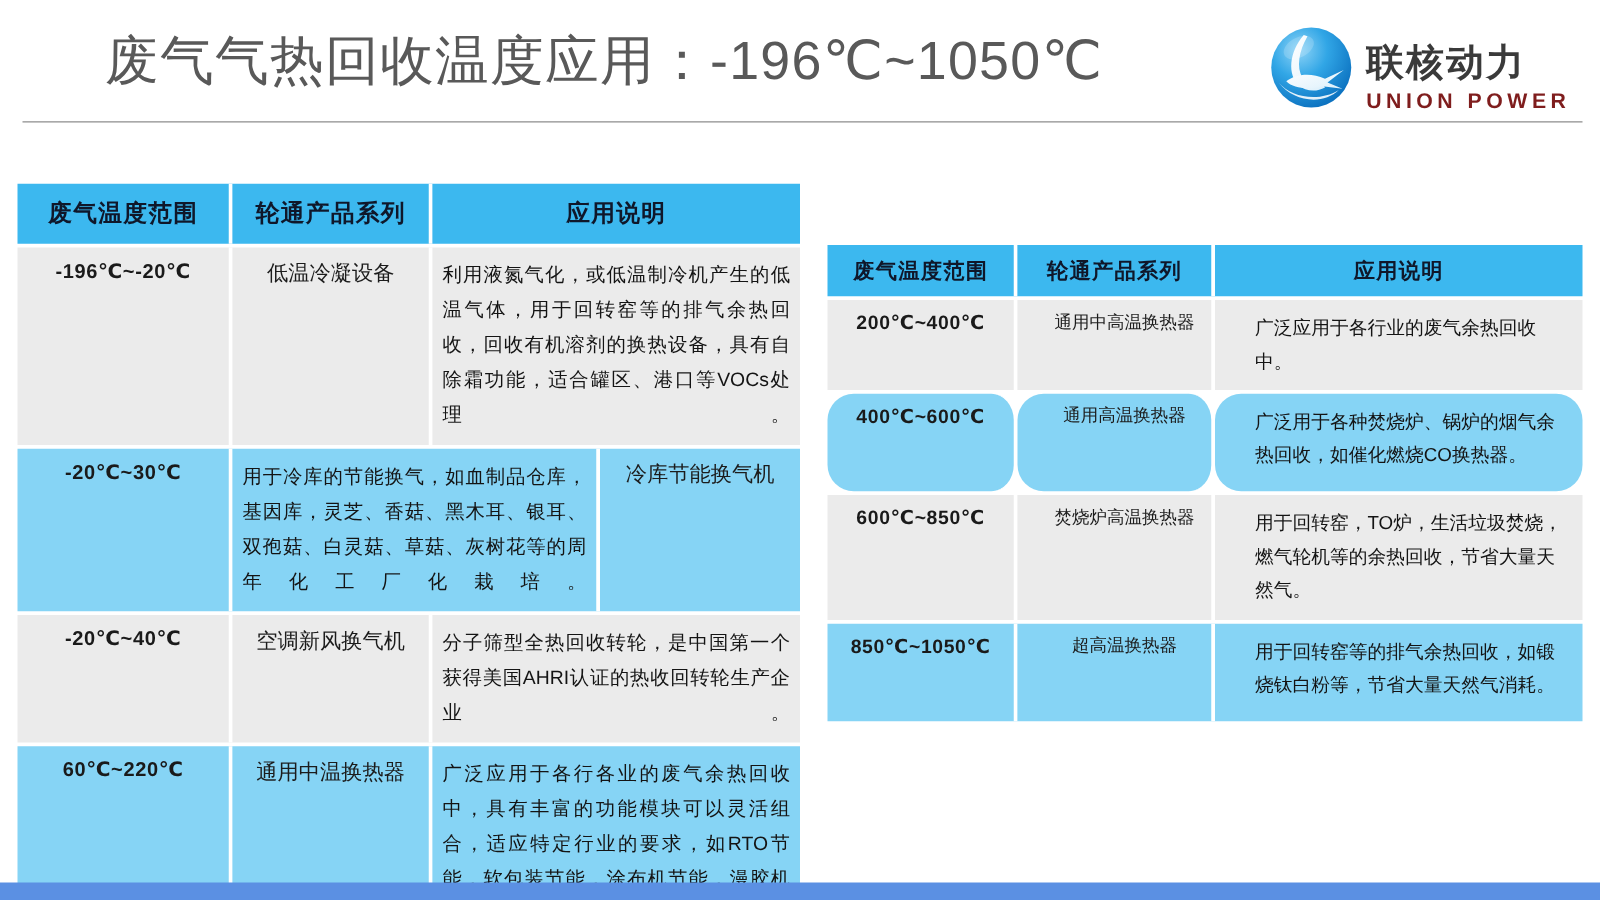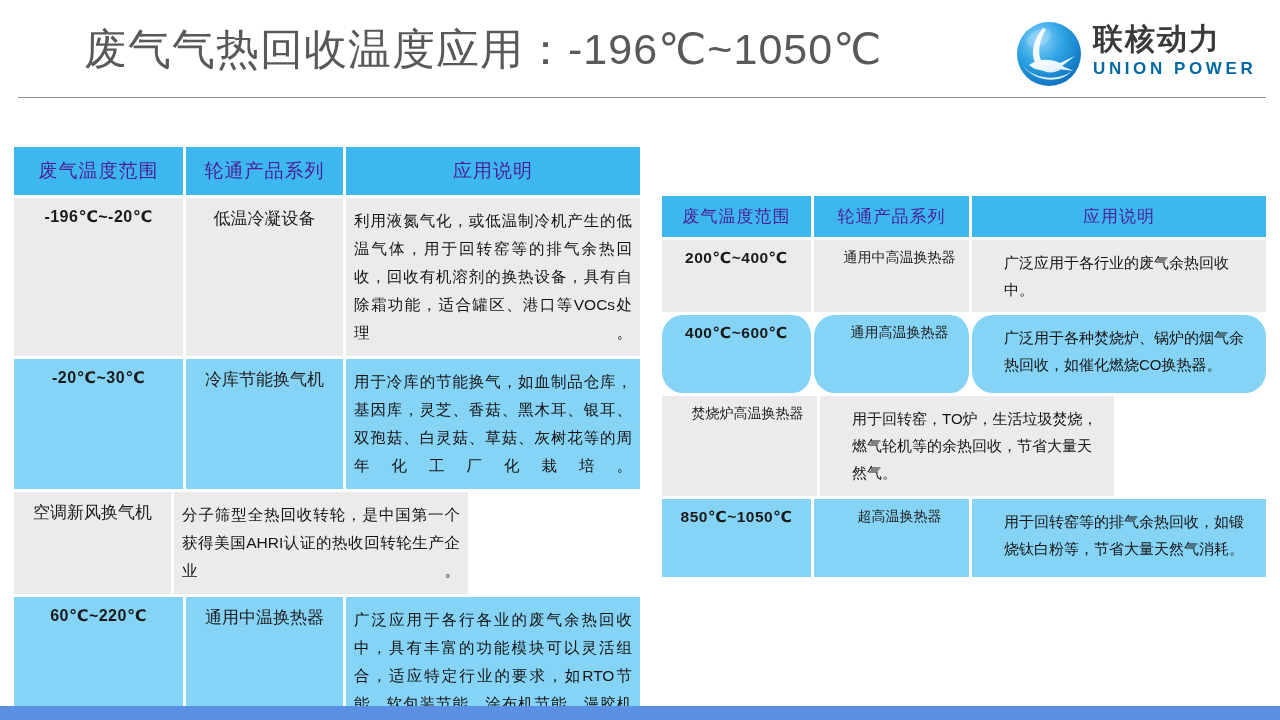--- a/index.html
+++ b/index.html
@@ -55,36 +55,36 @@
   #logo-mark {
     position: absolute;
     left: 0;
     top: 0;
     width: 72px;
     height: 72px;
   }
   #logo-text {
     position: absolute;
     left: 80px;
-    top: 2px;
+    top: 14px;
     width: 175px;
     height: 70px;
   }
   #logo-cn {
     font-size: 30px;
     font-weight: bold;
     color: #3a3a3a;
     letter-spacing: 2px;
     line-height: 38px;
     white-space: nowrap;
   }
   #logo-en {
     font-size: 17px;
     font-weight: bold;
-    color: #0369a1;
+    color: #7f1d1d;
     letter-spacing: 3.6px;
     line-height: 22px;
     white-space: nowrap;
   }
 
   
   .tbl {
     position: absolute;
     border-collapse: separate;
     border-spacing: 0;
@@ -98,22 +98,22 @@
     align-items: stretch;
   }
   .tbl .cell {
     box-sizing: border-box;
     padding: 9px 8px 9px 8px;
   }
 
   
   .hrow .cell {
     background: #3cb8ef;
-    color: #4c1d95;
-    font-weight: normal;
+    color: #0f172a;
+    font-weight: bold;
     text-align: center;
     font-size: 19px;
     letter-spacing: 1px;
     padding-top: 11px;
     padding-bottom: 11px;
     border-right: 3px solid #ffffff;
   }
   .hrow .cell:last-child { border-right: none; }
   #table-right .hrow .cell { font-size: 17px; padding-top: 9px; padding-bottom: 9px; }
 
@@ -233,25 +233,26 @@
   </div>
 
   <div class="row brow odd">
     <div class="cell col1 c-range">-196℃~-20℃</div>
     <div class="cell col2 c-product">低温冷凝设备</div>
     <div class="cell col3 c-desc">利用液氮气化，或低温制冷机产生的低温气体，用于回转窑等的排气余热回收，回收有机溶剂的换热设备，具有自除霜功能，适合罐区、港口等VOCs处理。</div>
   </div>
 
   <div class="row brow even">
     <div class="cell col1 c-range">-20℃~30℃</div>
+    <div class="cell col3 c-desc">用于冷库的节能换气，如血制品仓库，基因库，灵芝、香菇、黑木耳、银耳、双孢菇、白灵菇、草菇、灰树花等的周年化工厂化栽培。</div>
     <div class="cell col2 c-product">冷库节能换气机</div>
-    <div class="cell col3 c-desc">用于冷库的节能换气，如血制品仓库，基因库，灵芝、香菇、黑木耳、银耳、双孢菇、白灵菇、草菇、灰树花等的周年化工厂化栽培。</div>
-  </div>
-
-  <div class="row brow odd">
+  </div>
+
+  <div class="row brow odd">
+    <div class="cell col1 c-range">-20℃~40℃</div>
     <div class="cell col2 c-product">空调新风换气机</div>
     <div class="cell col3 c-desc">分子筛型全热回收转轮，是中国第一个获得美国AHRI认证的热收回转轮生产企业。</div>
   </div>
 
   <div class="row brow even">
     <div class="cell col1 c-range">60℃~220℃</div>
     <div class="cell col2 c-product">通用中温换热器</div>
     <div class="cell col3 c-desc">广泛应用于各行各业的废气余热回收中，具有丰富的功能模块可以灵活组合，适应特定行业的要求，如RTO节能，软包装节能，涂布机节能，漫胶机节能等等。</div>
   </div>
 </div>
@@ -269,20 +270,21 @@
     <div class="cell col3 c-desc">广泛应用于各行业的废气余热回收中。</div>
   </div>
 
   <div class="row brow even">
     <div class="cell col1 c-range">400℃~600℃</div>
     <div class="cell col2 c-product">通用高温换热器</div>
     <div class="cell col3 c-desc">广泛用于各种焚烧炉、锅炉的烟气余热回收，如催化燃烧CO换热器。</div>
   </div>
 
   <div class="row brow odd">
+    <div class="cell col1 c-range">600℃~850℃</div>
     <div class="cell col2 c-product">焚烧炉高温换热器</div>
     <div class="cell col3 c-desc">用于回转窑，TO炉，生活垃圾焚烧，燃气轮机等的余热回收，节省大量天然气。</div>
   </div>
 
   <div class="row brow even">
     <div class="cell col1 c-range">850℃~1050℃</div>
     <div class="cell col2 c-product">超高温换热器</div>
     <div class="cell col3 c-desc">用于回转窑等的排气余热回收，如锻烧钛白粉等，节省大量天然气消耗。</div>
   </div>
 </div>

